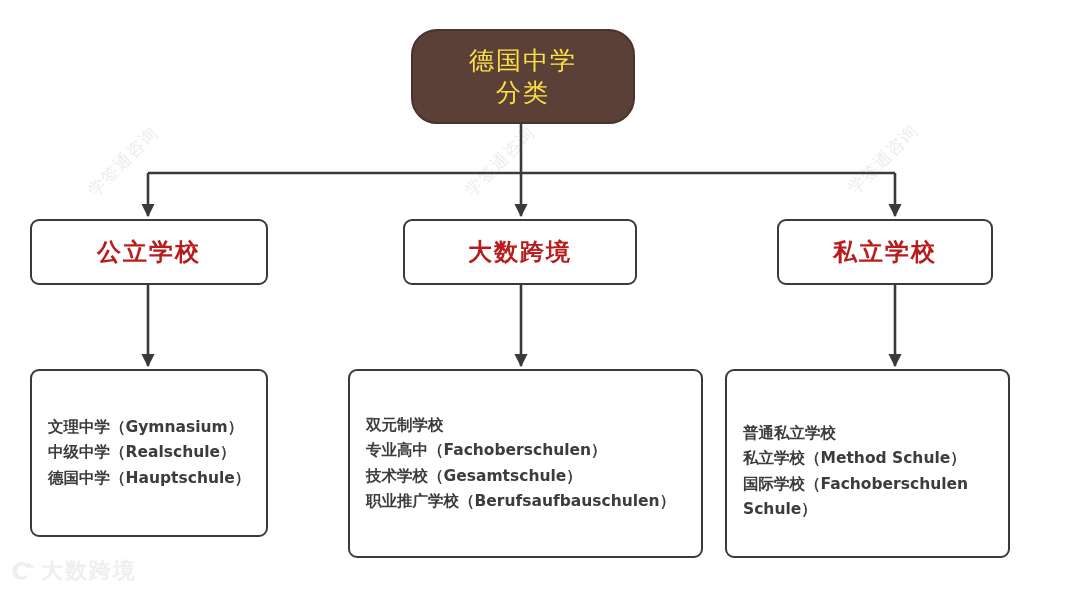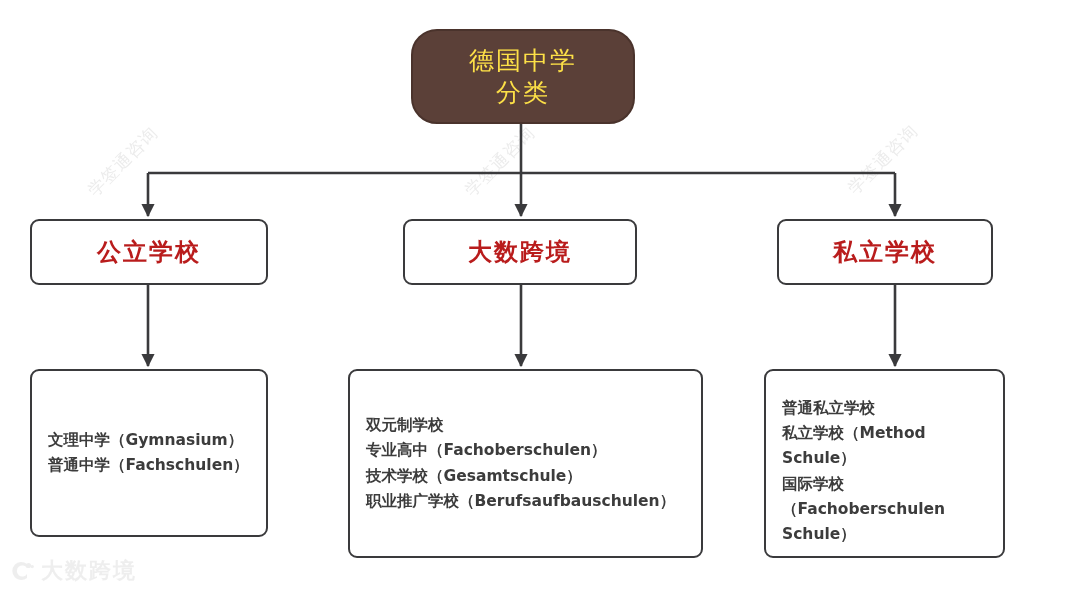--- a/index.html
+++ b/index.html
@@ -81,21 +81,21 @@
     border-radius:9px;
     display:flex;flex-direction:column;justify-content:center;
     color:#3c3c3c;
     font-size:15.5px;
     line-height:1.62;
     font-family:"DejaVu Sans",sans-serif;
     font-weight:bold;
   }
   #leaf0{left:30px;top:369px;width:238px;height:168px;padding:0 0 0 16px;}
   #leaf1{left:348px;top:369px;width:355px;height:189px;padding:0 12px 0 16px;}
-  #leaf2{left:764px;top:369px;width:241px;height:189px;padding:16px 0 0 16px;}
+  #leaf2{left:725px;top:369px;width:285px;height:189px;padding:16px 0 0 16px;}
 
   .leaf-line{white-space:pre-wrap;}
 </style>
 </head>
 <body>
 
 <div id="stage">
 
   <div class="wm-diag" style="left:78px;top:150px;">学签通咨询</div>
   <div class="wm-diag" style="left:455px;top:150px;">学签通咨询</div>
@@ -135,21 +135,22 @@
   </div>
   <div class="node cat-node" id="cat1">
     <span>大数跨境</span>
   </div>
   <div class="node cat-node" id="cat2">
     <span>私立学校</span>
   </div>
 
   <div class="node leaf-node" id="leaf0">
     <div class="leaf-line">文理中学（Gymnasium）</div>
-    <div class="leaf-line">普通中学（Fachschulen）</div>
+    <div class="leaf-line">中级中学（Realschule）</div>
+    <div class="leaf-line">德国中学（Hauptschule）</div>
   </div>
 
   <div class="node leaf-node" id="leaf1">
     <div class="leaf-line">双元制学校</div>
     <div class="leaf-line">专业高中（Fachoberschulen）</div>
     <div class="leaf-line">技术学校（Gesamtschule）</div>
     <div class="leaf-line">职业推广学校（Berufsaufbauschulen）</div>
   </div>
 
   <div class="node leaf-node" id="leaf2">

